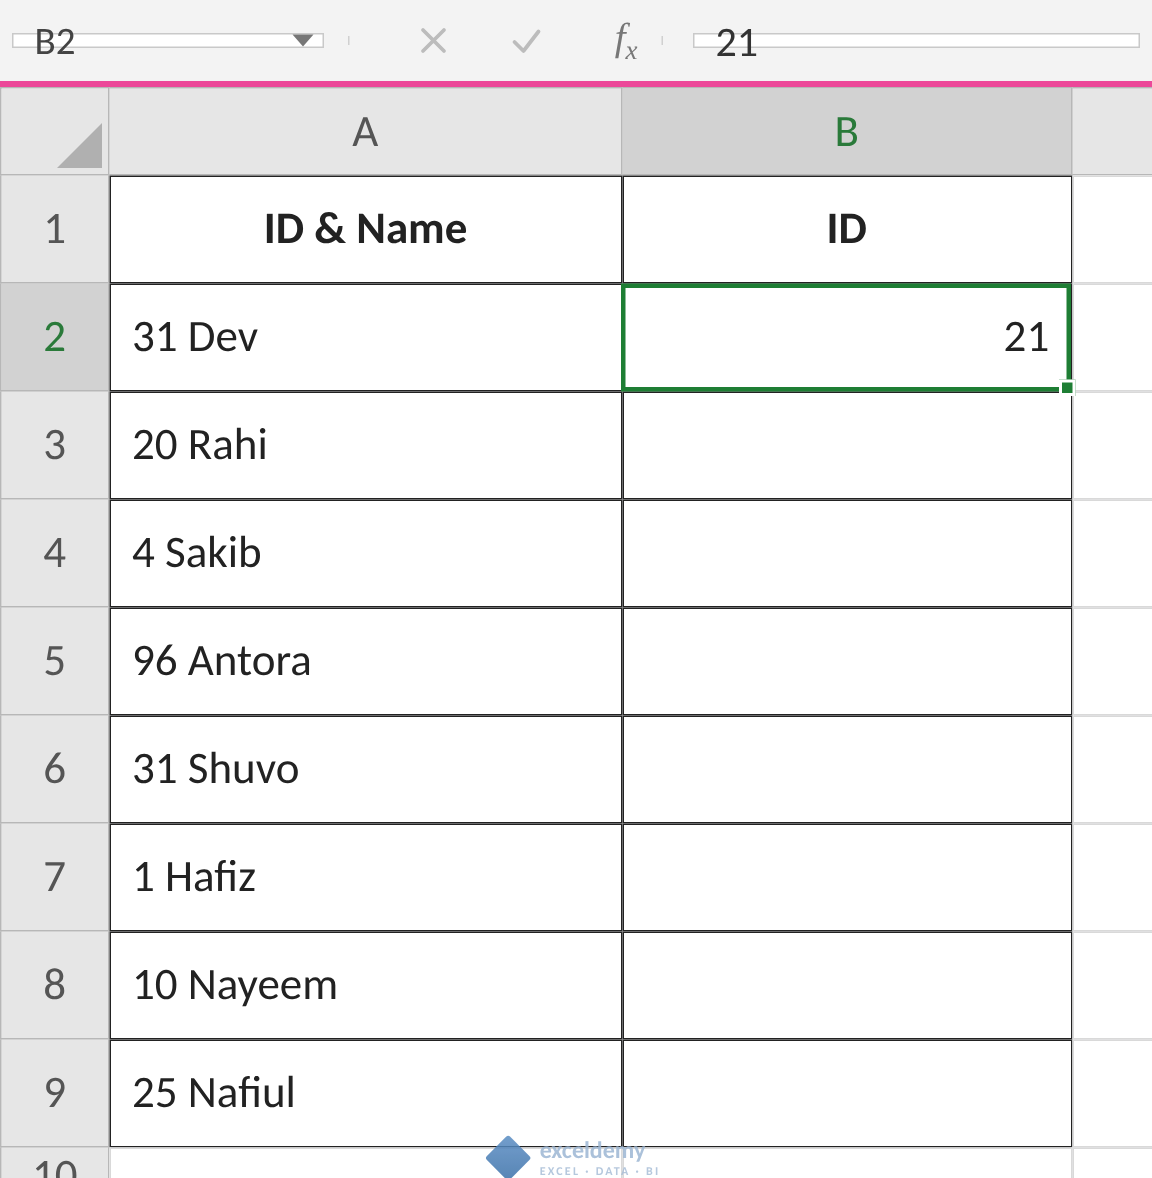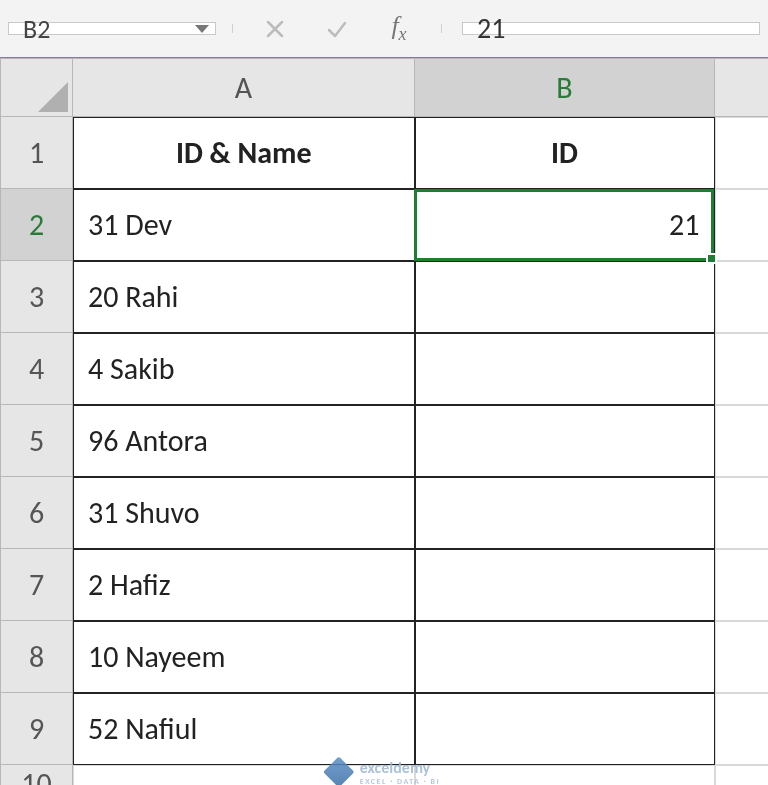--- a/index.html
+++ b/index.html
@@ -7,21 +7,21 @@
     margin: 0;
     font-family: "Segoe UI", Calibri, Arial, sans-serif;
     background: #fff;
     width: 768px;
     overflow: hidden;
   }
   .formula-bar {
     display: flex;
     align-items: stretch;
     background: #f3f3f3;
-    border-bottom: 1px solid #ec4899;
+    border-bottom: 4px solid #ec4899;
     height: 58px;
     padding: 22px 8px;
     gap: 10px;
   }
   .name-box {
     width: 208px;
     background: #fff;
     border: 1px solid #c9c9c9;
     display: flex;
     align-items: center;
@@ -38,21 +38,21 @@
   }
   .vsep {
     width: 1px;
     background: #d0d0d0;
     margin: 2px 6px;
   }
   .fb-btn {
     width: 52px;
     display: flex;
     align-items: center;
-    justify-content: center;
+    justify-content: flex-end;
     color: #b9b9b9;
     font-size: 26px;
   }
   .fb-btn.fx {
     font-style: italic;
     font-family: "Times New Roman", serif;
     color: #777;
     font-size: 26px;
   }
   .fb-btn.fx sub { font-size: 18px; font-style: italic; }
@@ -299,21 +299,21 @@
     <td class="cell">
             <div class="cell-inner right"></div>
           </td>
     <td class="cell light">
             <div class="cell-inner"></div>
           </td>
   </tr>
   <tr>
     <th class="row-head">7</th>
     <td class="cell">
-            <div class="cell-inner">2 Hafiz</div>
+            <div class="cell-inner">1 Hafiz</div>
           </td>
     <td class="cell">
             <div class="cell-inner right"></div>
           </td>
     <td class="cell light">
             <div class="cell-inner"></div>
           </td>
   </tr>
   <tr>
     <th class="row-head">8</th>
@@ -323,21 +323,21 @@
     <td class="cell">
             <div class="cell-inner right"></div>
           </td>
     <td class="cell light">
             <div class="cell-inner"></div>
           </td>
   </tr>
   <tr>
     <th class="row-head">9</th>
     <td class="cell">
-            <div class="cell-inner">52 Nafiul</div>
+            <div class="cell-inner">25 Nafiul</div>
           </td>
     <td class="cell">
             <div class="cell-inner right"></div>
           </td>
     <td class="cell light">
             <div class="cell-inner"></div>
           </td>
   </tr>
   <tr>
     <th class="row-head short">10</th>

